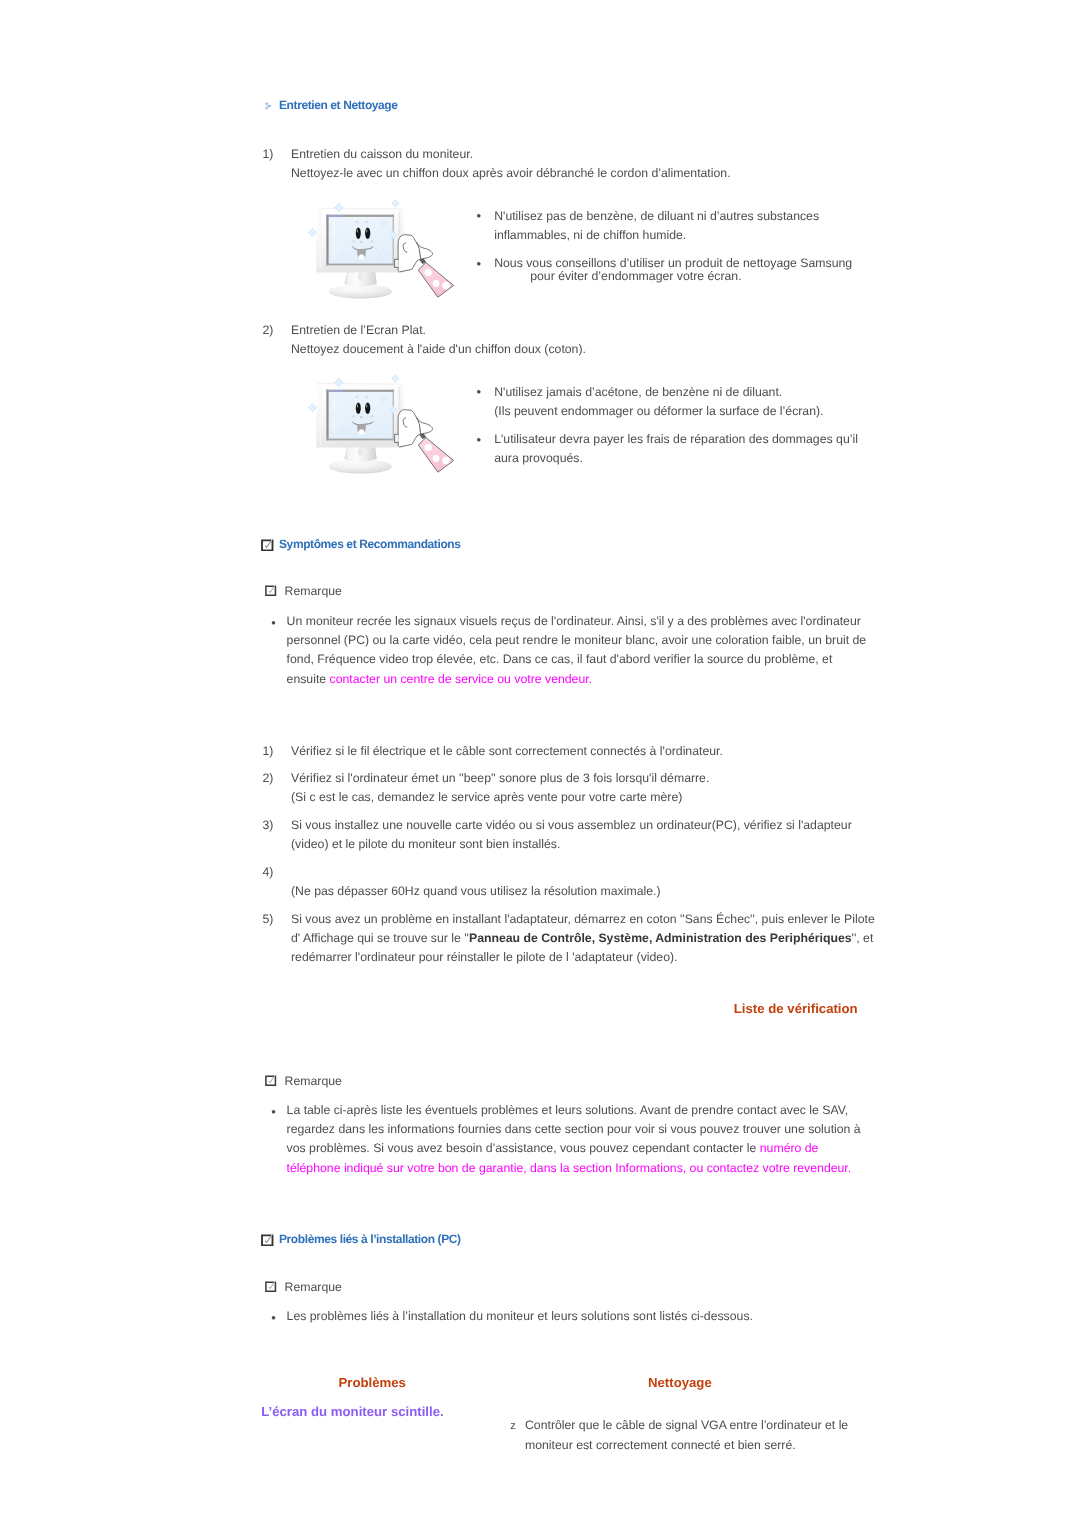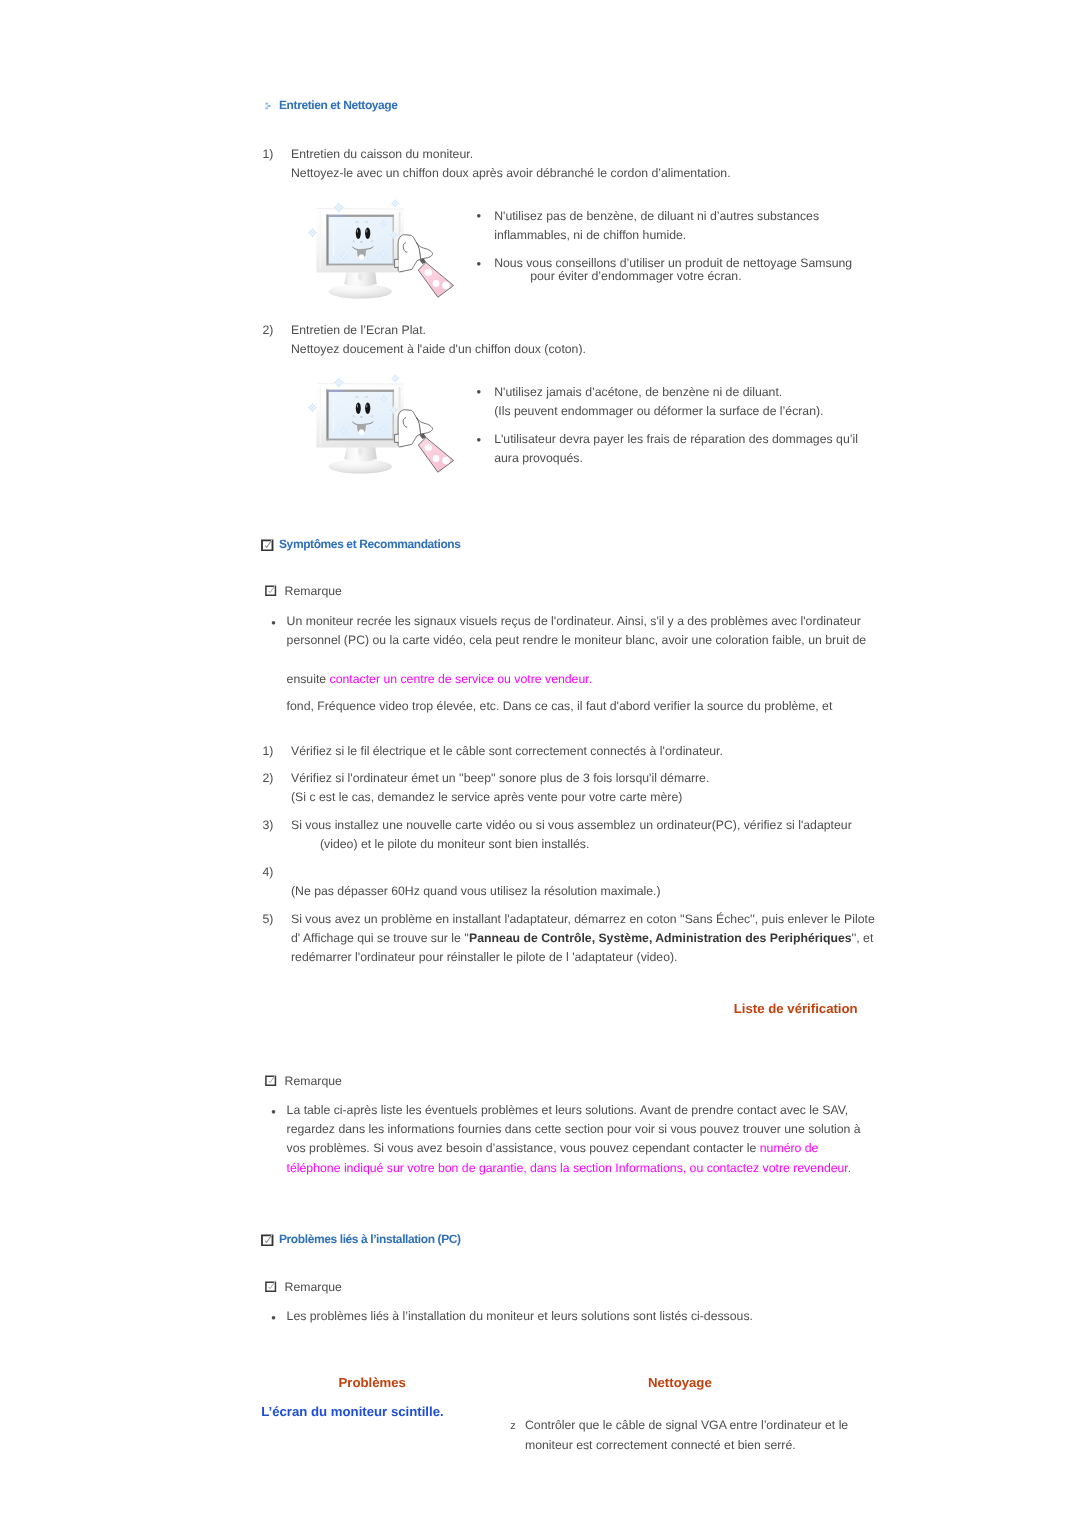--- a/index.html
+++ b/index.html
@@ -403,35 +403,35 @@
     <path d="M1.0 2.4 L11.3 2.4 L11.3 12.3 L1.0 12.3 Z" fill="#ffffff" stroke="#3b3b3b" stroke-width="1.65"></path>
     <path d="M2.8 4.2 L9.5 4.2 L9.5 10.5 L2.8 10.5 Z" fill="#ffffff"></path>
     <path d="M4.0 7.5 L5.5 9.3 L9.7 3.3" fill="none" stroke="#969696" stroke-width="1.0" stroke-linejoin="miter"></path>
     <path d="M9.7 3.3 L12.6 -0.8" fill="none" stroke="#d8d8d8" stroke-width="1.0"></path>
   </svg>
   <div class="note" style="left:284.6px; top:581.7px;">Remarque</div>
 
   <div class="bul" style="left:271.2px; top:612.7px;">•</div>
   <div class="txt" style="left:286.6px; top:612.2px;">Un moniteur recrée les signaux visuels reçus de l'ordinateur. Ainsi, s'il y a des problèmes avec l'ordinateur</div>
   <div class="txt" style="left:286.6px; top:631.3px;">personnel (PC) ou la carte vidéo, cela peut rendre le moniteur blanc, avoir une coloration faible, un bruit de</div>
-  <div class="txt" style="left:286.6px; top:650.4px;margin-top:47px;">fond, Fréquence video trop élevée, etc. Dans ce cas, il faut d'abord verifier la source du problème, et</div>
+  <div class="txt" style="left:286.6px; top:650.4px;">fond, Fréquence video trop élevée, etc. Dans ce cas, il faut d'abord verifier la source du problème, et</div>
   <div class="txt" style="left:286.6px; top:669.5px;">
     <span>ensuite </span><span class="pink">contacter un centre de service ou votre vendeur</span><span class="pink">.</span>
   </div>
 
   <div class="num" style="left:262.5px; top:741.8px;">1)</div>
   <div class="txt" style="left:291px; top:741.8px;">Vérifiez si le fil électrique et le câble sont correctement connectés à l'ordinateur.</div>
 
   <div class="num" style="left:262.5px; top:768.8px;">2)</div>
   <div class="txt" style="left:291px; top:768.8px;">Vérifiez si l'ordinateur émet un ''beep'' sonore plus de 3 fois lorsqu'il démarre.</div>
   <div class="txt" style="left:291px; top:787.9px;">(Si c est le cas, demandez le service après vente pour votre carte mère)</div>
 
   <div class="num" style="left:262.5px; top:815.8px;">3)</div>
   <div class="txt" style="left:291px; top:815.8px;">Si vous installez une nouvelle carte vidéo ou si vous assemblez un ordinateur(PC), vérifiez si l'adapteur</div>
-  <div class="txt" style="left:291px; top:834.9px;margin-left:29px;">(video) et le pilote du moniteur sont bien installés.</div>
+  <div class="txt" style="left:291px; top:834.9px;">(video) et le pilote du moniteur sont bien installés.</div>
 
   <div class="num" style="left:262.5px; top:862.8px;">4)</div>
   <div class="txt" style="left:291px; top:881.9px;">(Ne pas dépasser 60Hz quand vous utilisez la résolution maximale.)</div>
 
   <div class="num" style="left:262.5px; top:909.8px;">5)</div>
   <div class="txt" style="left:291px; top:909.8px;">Si vous avez un problème en installant l'adaptateur, démarrez en coton ''Sans Échec'', puis enlever le Pilote</div>
   <div class="txt" style="left:291px; top:928.9px;">
     <span>d' Affichage qui se trouve sur le ''</span><span class="bold">Panneau de Contrôle, Système, Administration des Periphériques</span><span>'', et</span>
   </div>
   <div class="txt" style="left:291px; top:948.0px;">redémarrer l'ordinateur pour réinstaller le pilote de l 'adaptateur (video).</div>
@@ -469,18 +469,18 @@
     <path d="M9.7 3.3 L12.6 -0.8" fill="none" stroke="#d8d8d8" stroke-width="1.0"></path>
   </svg>
   <div class="note" style="left:284.6px; top:1277.7px;">Remarque</div>
 
   <div class="bul" style="left:271.2px; top:1307.7px;">•</div>
   <div class="txt" style="left:286.6px; top:1307.2px;">Les problèmes liés à l’installation du moniteur et leurs solutions sont listés ci-dessous.</div>
 
   <div class="lbl" style="left:338.5px; top:1375.5px;">Problèmes</div>
   <div class="lbl" style="left:648px; top:1375.5px;">Nettoyage</div>
 
-  <div class="lbl" style="left:261.2px; top:1404.5px; color:#1d4ed8;">L’écran du moniteur scintille.</div>
+  <div class="lbl" style="left:261.2px; top:1404.5px; color:#8b5cf6;">L’écran du moniteur scintille.</div>
   <div class="txt" style="left:510.3px; top:1416.8px; font-size:11px;">z</div>
   <div class="txt" style="left:525px; top:1416.4px;">Contrôler que le câble de signal VGA entre l’ordinateur et le</div>
   <div class="txt" style="left:525px; top:1435.5px;">moniteur est correctement connecté et bien serré.</div>
 
 </div>
 
 </body></html>

